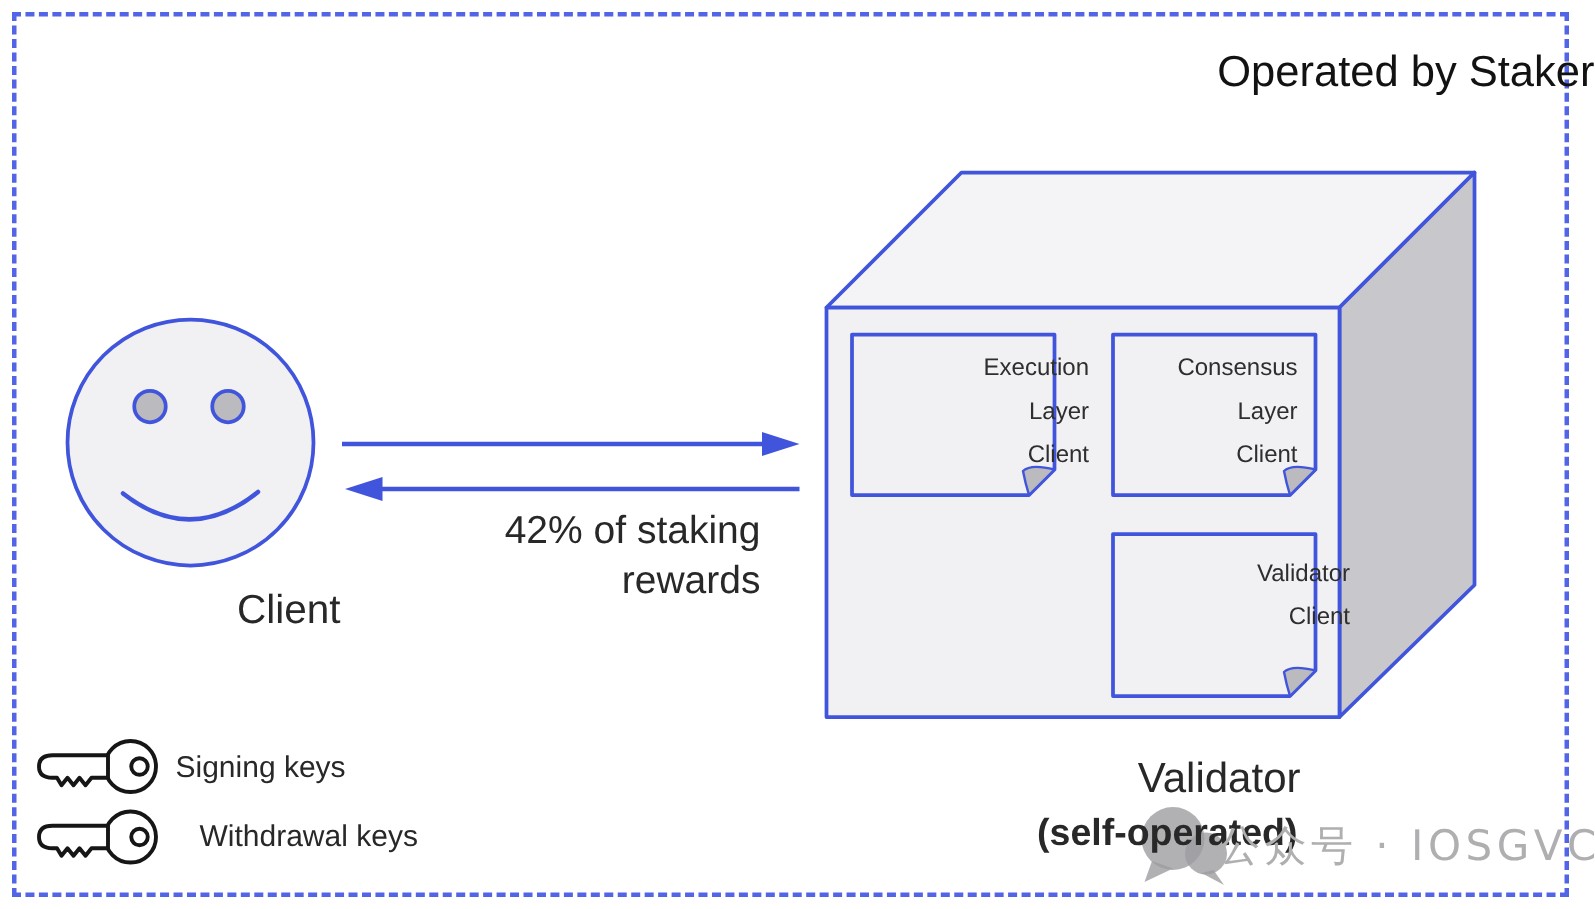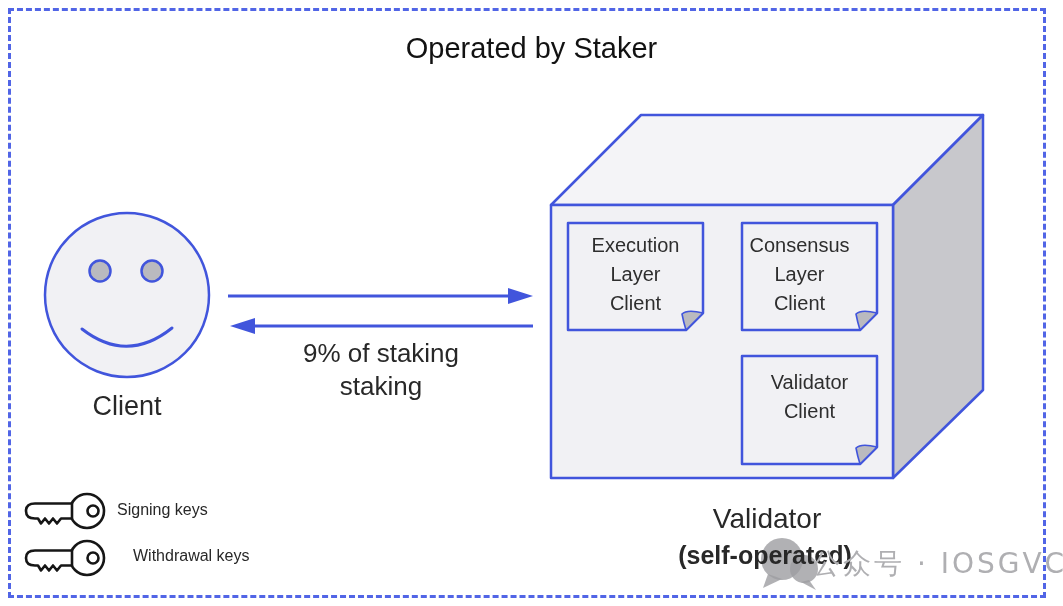--- a/index.html
+++ b/index.html
@@ -15,32 +15,32 @@
   html,body{margin:0;padding:0;background:#fff;}
   .canvas{
     position:relative;width:1063px;height:606px;background:#ffffff;
     font-family:"Liberation Sans", sans-serif;color:var(--ink);overflow:hidden;
   }
   .frame{
     position:absolute;left:8px;top:8px;width:1038px;height:590px;
     border:3px dashed var(--border);box-sizing:border-box;
   }
   .layer{position:absolute;left:0;top:0;}
-  .label{position:absolute;text-align:center;white-space:nowrap;}
+  .label{position:absolute;text-align:right;white-space:nowrap;}
   .title{top:32px;left:0;width:1063px;font-size:29px;color:#121212;}
   .staker-label{top:391px;left:27px;width:200px;font-size:27px;}
   .deposit-label{top:264px;left:286px;width:200px;font-size:26px;}
   .rewards-label{top:337px;left:255px;width:252px;font-size:26px;line-height:33px;}
-  .note-text{position:absolute;width:135px;text-align:center;font-size:20px;line-height:29px;color:#2e2e2e;}
+  .note-text{position:absolute;width:135px;text-align:right;font-size:16px;line-height:29px;color:#2e2e2e;padding-left:23px;}
   .note-a{left:568px;top:231px;}
-  .note-b{left:732px;top:231px;}
+  .note-b{left:707px;top:231px;}
   .note-c{left:742px;top:368px;}
   .validator-label{top:503px;left:667px;width:200px;font-size:28px;}
   .validator-sublabel{top:541px;left:665px;width:200px;font-size:25px;font-weight:bold;}
-  .legend-label{position:absolute;left:117px;font-size:16px;text-align:left;white-space:nowrap;}
+  .legend-label{position:absolute;left:117px;font-size:20px;text-align:left;white-space:nowrap;}
   .legend-1{top:501px;}
   .legend-2{top:547px;margin-left:16px;}
   .watermark-text{
     position:absolute;left:812px;top:545px;font-size:28px;letter-spacing:3px;
     color:var(--watermark);white-space:nowrap;text-align:left;
     font-family:"DejaVu Sans","Liberation Sans",sans-serif;
   }
   .face{fill:var(--fill-light);stroke:var(--accent);stroke-width:2.5;}
   .eye{fill:var(--fill-mid);stroke:var(--accent);stroke-width:2.5;}
   .smile{fill:none;stroke:var(--accent);stroke-width:3;stroke-linecap:round;}
@@ -120,22 +120,22 @@
       <polygon class="wm-bubble" points="10,38 5,52 24,43"></polygon>
       <circle class="wm-bubble" cx="46" cy="33" r="14"></circle>
       <polygon class="wm-bubble" points="51,44 58,54 43,46"></polygon>
     </g>
   </svg>
 
   <div class="label staker-label">Client</div>
 
 
   <div class="label rewards-label">
-    <div>9% of staking</div>
-    <div>staking</div>
+    <div>42% of staking</div>
+    <div>rewards</div>
   </div>
 
   <div class="note-text note-a">
     <div>Execution</div>
     <div>Layer</div>
     <div>Client</div>
   </div>
 
   <div class="note-text note-b">
     <div>Consensus</div>

